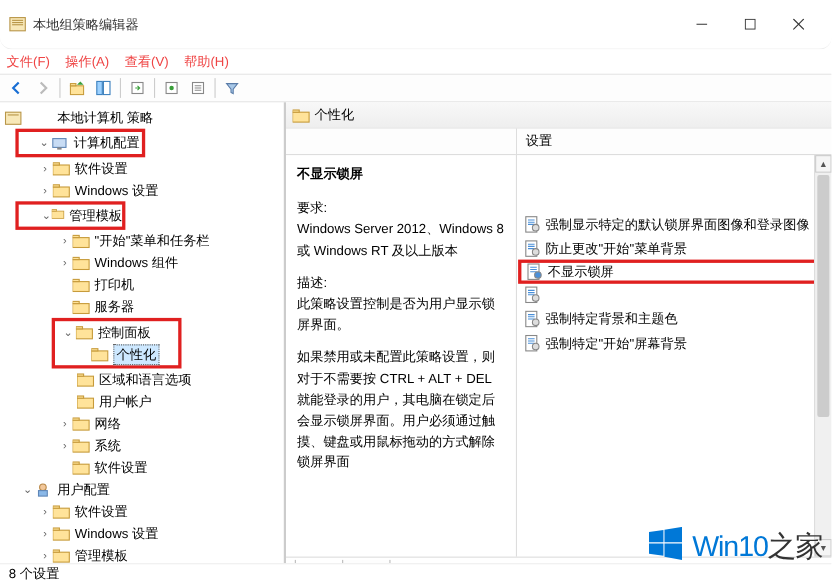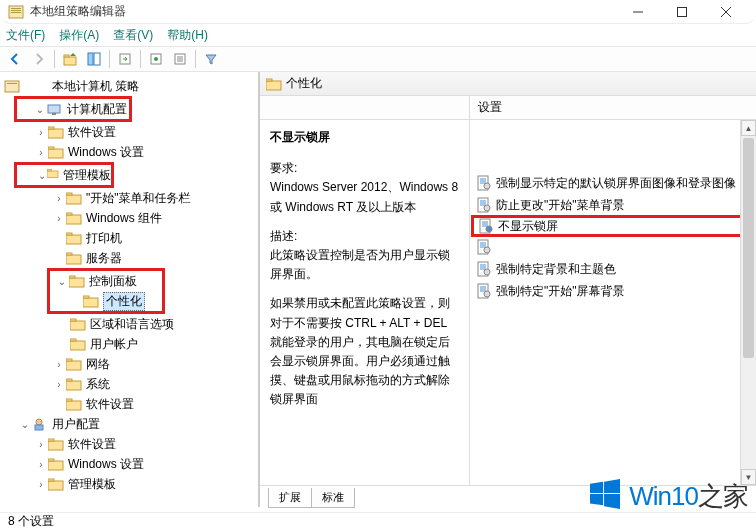--- a/index.html
+++ b/index.html
@@ -1,26 +1,26 @@
 <!DOCTYPE html>
 <html><head>
 <meta charset="utf-8">
 <style>
 * { box-sizing: border-box; margin: 0; padding: 0; font-family: "Microsoft YaHei", "Segoe UI", sans-serif; }
 body { width: 756px; height: 530px; background: #fff; font-size: 12px; color: #000; overflow: hidden; position: relative; }
 
-.titlebar { height: 24px; background: #fff; display: flex; align-items: center; padding: 0 8px; border-bottom: 1px solid #eee; border-radius: 11px; }
+.titlebar { height: 45px; background: #fff; display: flex; align-items: center; padding: 0 8px; border-bottom: 1px solid #eee; border-radius: 11px; }
 .titlebar .icon { width: 16px; height: 16px; margin-right: 6px; }
 .titlebar .title { flex: 1; font-size: 12px; color: #333; }
 .win-btns { display: flex; }
 .win-btn { width: 44px; height: 28px; display: flex; align-items: center; justify-content: center; color: #555; }
 .win-btn svg { width: 10px; height: 10px; }
 
 .menubar { height: 22px; display: flex; align-items: center; padding: 0 6px; gap: 14px; font-size: 12px; }
-.menubar span { color: #0f766e; }
+.menubar span { color: #ef4444; }
 
 .toolbar { height: 26px; display: flex; align-items: center; padding: 0 4px; gap: 2px; border-top: 1px solid #e5e5e5; border-bottom: 1px solid #e5e5e5; background: #fdfdfd; }
 .tb-btn { width: 22px; height: 22px; display: flex; align-items: center; justify-content: center; border: 1px solid transparent; }
 .tb-sep { width: 1px; height: 18px; background: #ccc; margin: 0 2px; }
 
 .main { display: flex; height: 435px; }
 .left-pane { width: 260px; border-right: 2px solid #ccc; overflow-y: auto; padding: 4px 0 4px 2px; }
 .tree-item { display: flex; align-items: center; height: 20px; white-space: nowrap; }
 .tree-item .expander { width: 14px; height: 14px; display: flex; align-items: center; justify-content: center; color: #666; font-size: 10px; }
 .tree-item .folder { width: 16px; height: 14px; margin-right: 4px; }

